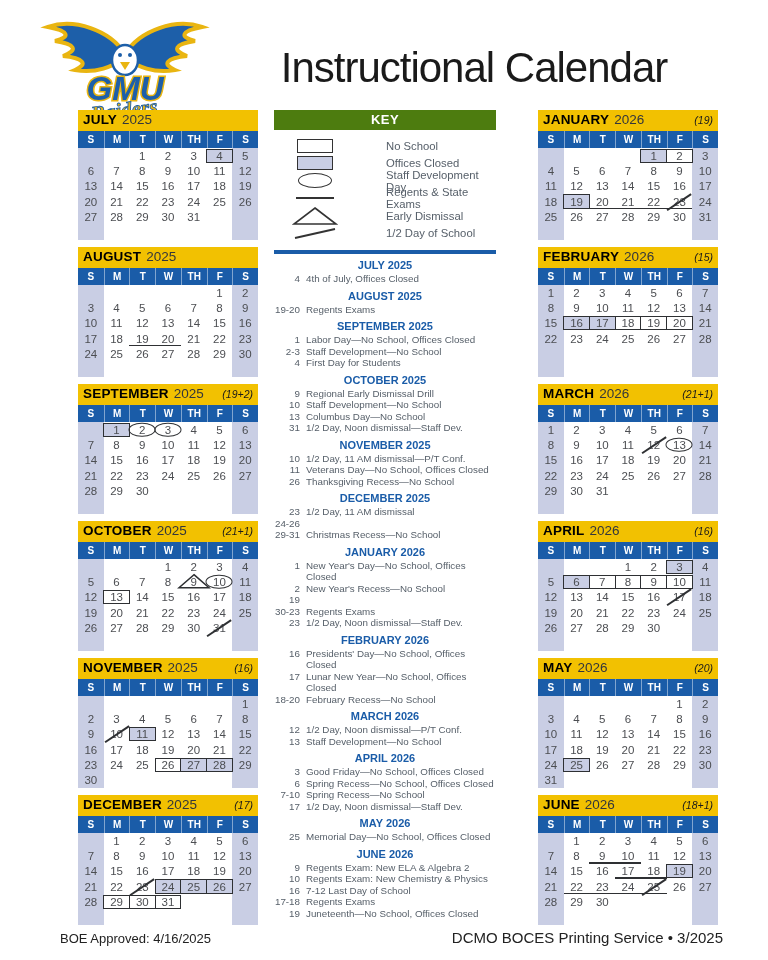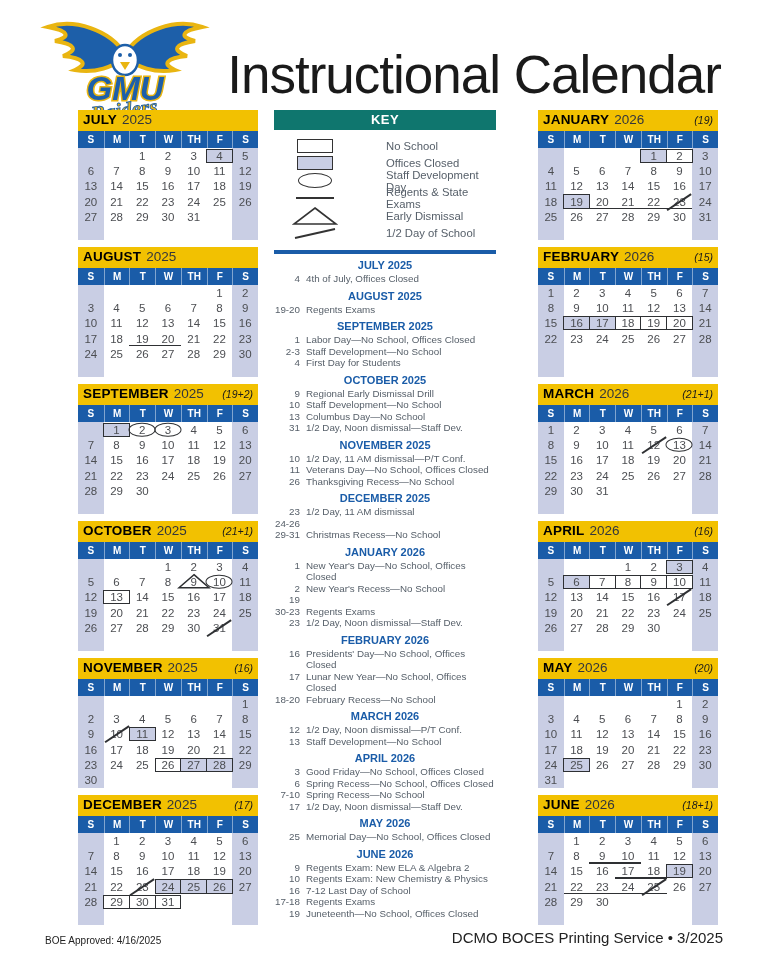--- a/index.html
+++ b/index.html
@@ -6,21 +6,21 @@
   html,body { background:#fff; }
   body { width:768px; height:960px; position:relative; font-family:"Liberation Sans", sans-serif; overflow:hidden; }
 
   
   .header { position:absolute; left:40px; top:16px; width:692px; height:92px; }
   .logo { position:absolute; left:0; top:2px; width:170px; height:100px; }
   .titles { position:absolute; left:178px; top:32px; right:2px; }
   .title-line1 { display:flex; justify-content:space-between; align-items:baseline; }
   .district { font-weight:800; font-size:16.5px; letter-spacing:-0.3px; color:#111; white-space:nowrap; }
   .schoolyear { font-weight:800; font-size:16.5px; color:#111; margin-left:12px; }
-  .big-title { font-size:53px; font-weight:400; color:#1a1a1a; text-align:center; margin-top:-4px; letter-spacing:-1px; }
+  .big-title { font-size:42px; font-weight:400; color:#1a1a1a; text-align:center; margin-top:-4px; letter-spacing:-1px; }
 
   
   .col-left  { position:absolute; left:45px;  top:110px; width:213px; }
   .col-mid   { position:absolute; left:274px; top:110px; width:222px; }
   .col-right { position:absolute; left:505px; top:110px; width:213px; }
 
   
   .month { height:130px; margin-bottom:7px;padding-left:33px; }
   .month-title { height:21px; background:#F2C101; display:flex; align-items:baseline; padding:2px 5px 0 5px; }
   .mname { font-weight:800; font-size:13.5px; color:#000; letter-spacing:0.2px; }
@@ -36,39 +36,39 @@
 
   
   .mk-box, .mk-boxf { position:absolute; top:0.5px; bottom:0.5px; left:-0.5px; right:-0.5px; border:1.5px solid #2e3033; z-index:1; }
   .mk-boxf { background:#C9CEE4; }
   .mk-circle { position:absolute; width:27px; height:14.5px; border:1.4px solid #2e3033; border-radius:50%; left:50%; top:50%; transform:translate(-50%,-50%); z-index:1; }
   .mk-slash { position:absolute; width:29px; height:1.6px; background:#2e3033; left:50%; top:50%; transform:translate(-50%,-50%) rotate(-34deg); z-index:3; }
   .mk-under { position:absolute; left:0; right:0; bottom:0; height:1.7px; background:#2e3033; z-index:3; }
   .mk-tri { position:absolute; left:50%; top:50%; transform:translate(-50%,-55%); z-index:1; line-height:0; }
 
   
-  .key-title { height:20px; background:#0f766e; color:#fff; font-weight:800; text-align:center; font-size:13px; line-height:20px; letter-spacing:0.5px; }
+  .key-title { height:20px; background:#4d7c0f; color:#fff; font-weight:800; text-align:center; font-size:13px; line-height:20px; letter-spacing:0.5px; }
   .key-body { padding:7px 0 8px 10px; border-bottom:4px solid #1A5CA8; }
   .key-row { display:flex; align-items:center; height:17.5px; }
   .key-sym { width:62px; display:flex; justify-content:center; align-items:center; flex:none; }
   .key-label { font-size:11.3px; color:#57606A;padding-left:40px; }
   .sym-rect { width:36px; height:14px; border:1.5px solid #333; background:#fff; }
   .sym-rect.filled { background:#C9CEE4; }
   .sym-ellipse { width:34px; height:15px; border:1.4px solid #333; border-radius:50%; }
   .sym-line { width:38px; height:2px; background:#333; }
 
   
   .events { margin-top:1px; }
   .ev-title { text-align:center; color:#1A5CA8; font-weight:800; font-size:11px; line-height:11px; margin-top:6px; margin-bottom:2px; }
   .ev-row { display:flex; font-size:9.8px; line-height:11.5px; color:#57606A; }
   .ev-day { width:32px; text-align:right; padding-right:6px; flex:none; }
   .ev-text { flex:1; }
 
   
-  .footer-left  { position:absolute; left:45px;  bottom:14px; font-size:10px; color:#222; }
+  .footer-left  { position:absolute; left:60px;  bottom:14px; font-size:13px; color:#222; }
   .footer-right { position:absolute; right:45px; bottom:14px; font-size:15px; color:#222; }
 </style>
 </head>
 <body>
 
 <div class="header">
   <div class="logo">
     <svg viewBox="0 0 170 104" width="170" height="104">
       <g>
         <path d="M85 36 C70 12 34 0 8 9 C29 13 31 19 15 23 C35 26 39 32 23 38 C43 40 49 46 35 52 C57 56 72 48 85 41 Z" fill="#1d5fa9" stroke="#E9B511" stroke-width="4"></path>

